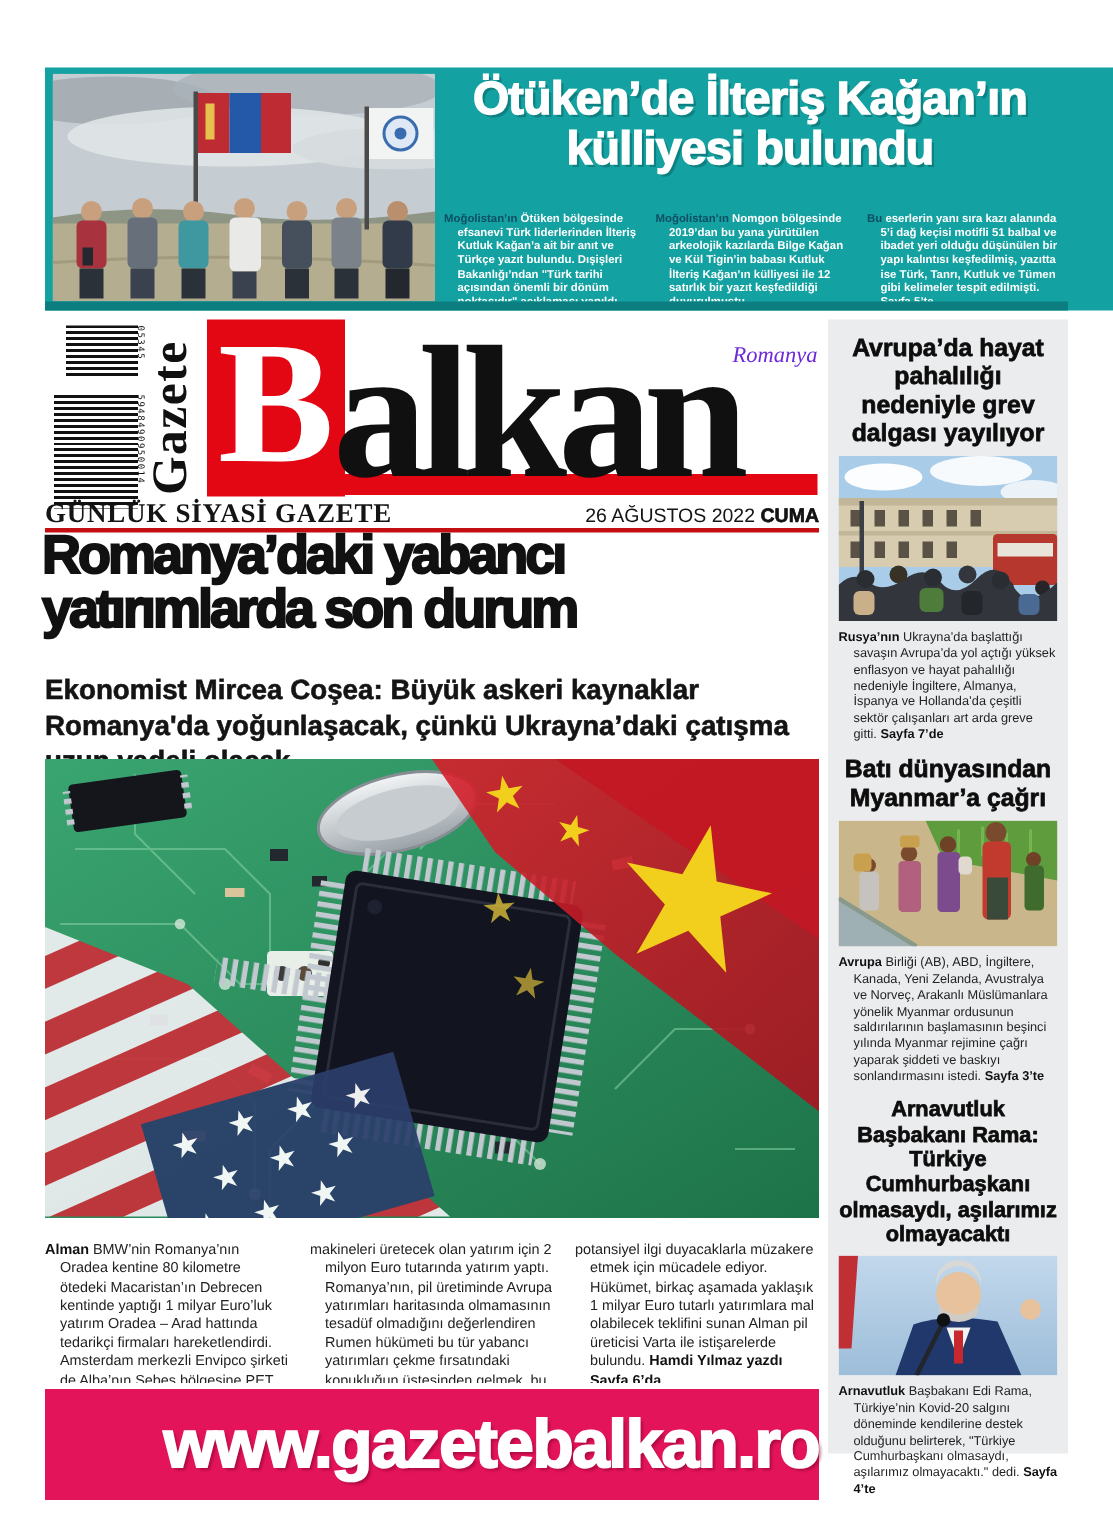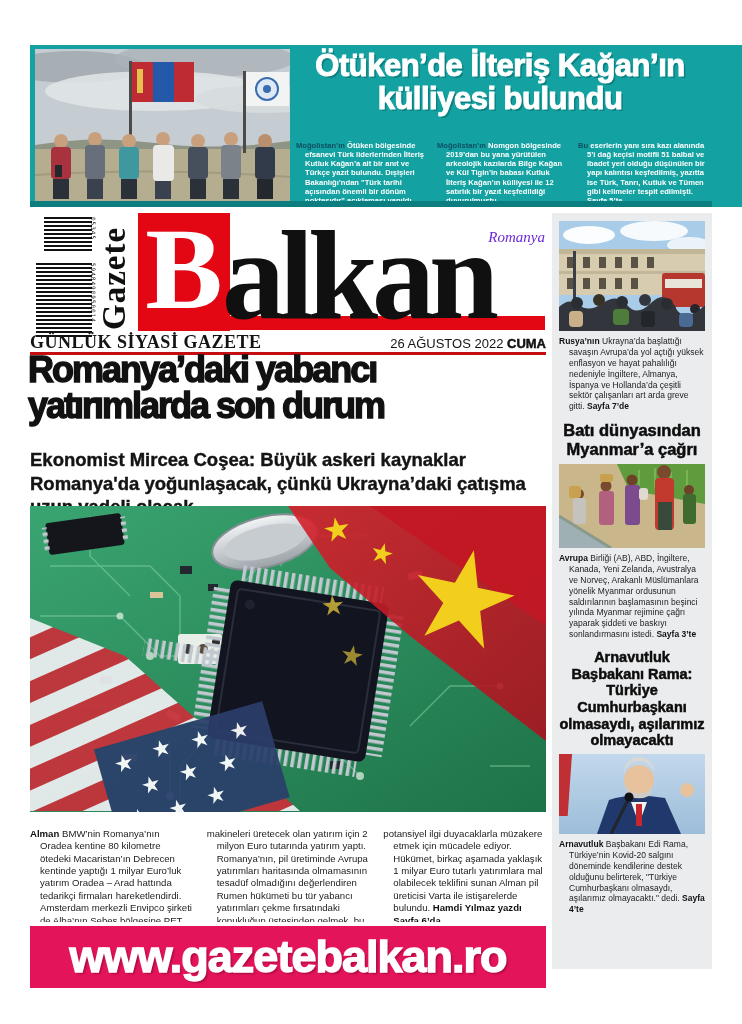--- a/index.html
+++ b/index.html
@@ -35,21 +35,21 @@
   .redrule{position:absolute;left:0;top:139px;width:516px;height:3px;background:#c40e12;}
   
   .lead-head{left:28px;top:352px;width:520px;font-weight:bold;font-size:36px;line-height:1.0;
     letter-spacing:-2px;color:#111;-webkit-text-stroke:1.4px #111;}
   .lead-sub{left:30px;top:448px;width:518px;font-weight:bold;font-size:18.5px;line-height:1.28;color:#141414;-webkit-text-stroke:.4px #141414;}
   .lead-photo{left:30px;top:506px;width:516px;height:306px;overflow:hidden;}
   .lead-cols{left:30px;top:818px;width:516px;display:flex;gap:14px;height:104px;overflow:hidden;}
   .lead-col{flex:1;font-size:9.6px;line-height:1.3;color:#222;padding-left:10px;text-indent:-10px;}
   .lead-col b, .sb-text b{font-weight:bold;color:#111;}
   
-  .footer{left:30px;top:926px;width:516px;height:62px;background:#e4145a;display:flex;align-items:center;justify-content:center;}
+  .footer{left:30px;top:926px;width:516px;height:74px;background:#e4145a;display:flex;align-items:center;justify-content:flex-end;}
   .footer span{color:#fff;font-weight:bold;font-size:45px;letter-spacing:-1px;-webkit-text-stroke:1.4px #fff;text-shadow:2px 2px 2px rgba(120,0,40,.5);}
   
   .sidebar{left:552px;top:213px;width:160px;height:756px;background:#ebecee;padding:8px 7px;box-sizing:border-box;}
   .sb-head{font-weight:bold;text-align:center;color:#0d0d0d;line-height:1.15;margin:2px 0 5px;-webkit-text-stroke:.5px #0d0d0d;}
   .sb-head.h1{font-size:16.5px;}
   .sb-head.h2{font-size:16.5px;}
   .sb-head.h3{font-size:14.5px;}
   .sb-photo{width:146px;overflow:hidden;margin:0 0 5px;}
   .sb-text{font-size:8.5px;line-height:1.28;color:#222;padding-left:10px;text-indent:-10px;margin:0 0 9px;}
   svg{display:block;}
@@ -276,20 +276,21 @@
   <p class="lead-col"><span>potansiyel ilgi duyacaklarla müzakere etmek için mücadele ediyor. Hükümet, birkaç aşamada yaklaşık 1 milyar Euro tutarlı yatırımlara mal olabilecek teklifini sunan Alman pil üreticisi Varta ile istişarelerde bulundu.</span> <b>Hamdi Yılmaz yazdı Sayfa 6’da</b></p>
 </div>
 
 <div class="abs footer">
   <span>www.gazetebalkan.ro</span>
 </div>
 
 <div class="abs sidebar">
 
   <div>
+    <div class="sb-head h1">Avrupa’da hayat pahalılığı nedeniyle grev dalgası yayılıyor</div>
     <div class="sb-photo">
       <svg width="146" height="110" viewBox="0 0 146 110">
         <rect width="146" height="110" fill="#a9cde9"></rect>
         <ellipse cx="30" cy="14" rx="26" ry="9" fill="#fff" opacity=".95"></ellipse>
         <ellipse cx="95" cy="10" rx="34" ry="10" fill="#fff" opacity=".9"></ellipse>
         <ellipse cx="130" cy="24" rx="22" ry="8" fill="#f2f7fb" opacity=".9"></ellipse>
         <rect x="0" y="28" width="146" height="46" fill="#d8ccb0"></rect>
         <rect x="0" y="28" width="146" height="5" fill="#c2b698"></rect>
         <rect x="0" y="50" width="146" height="3" fill="#c2b698"></rect>
         <g fill="#5a5244">

